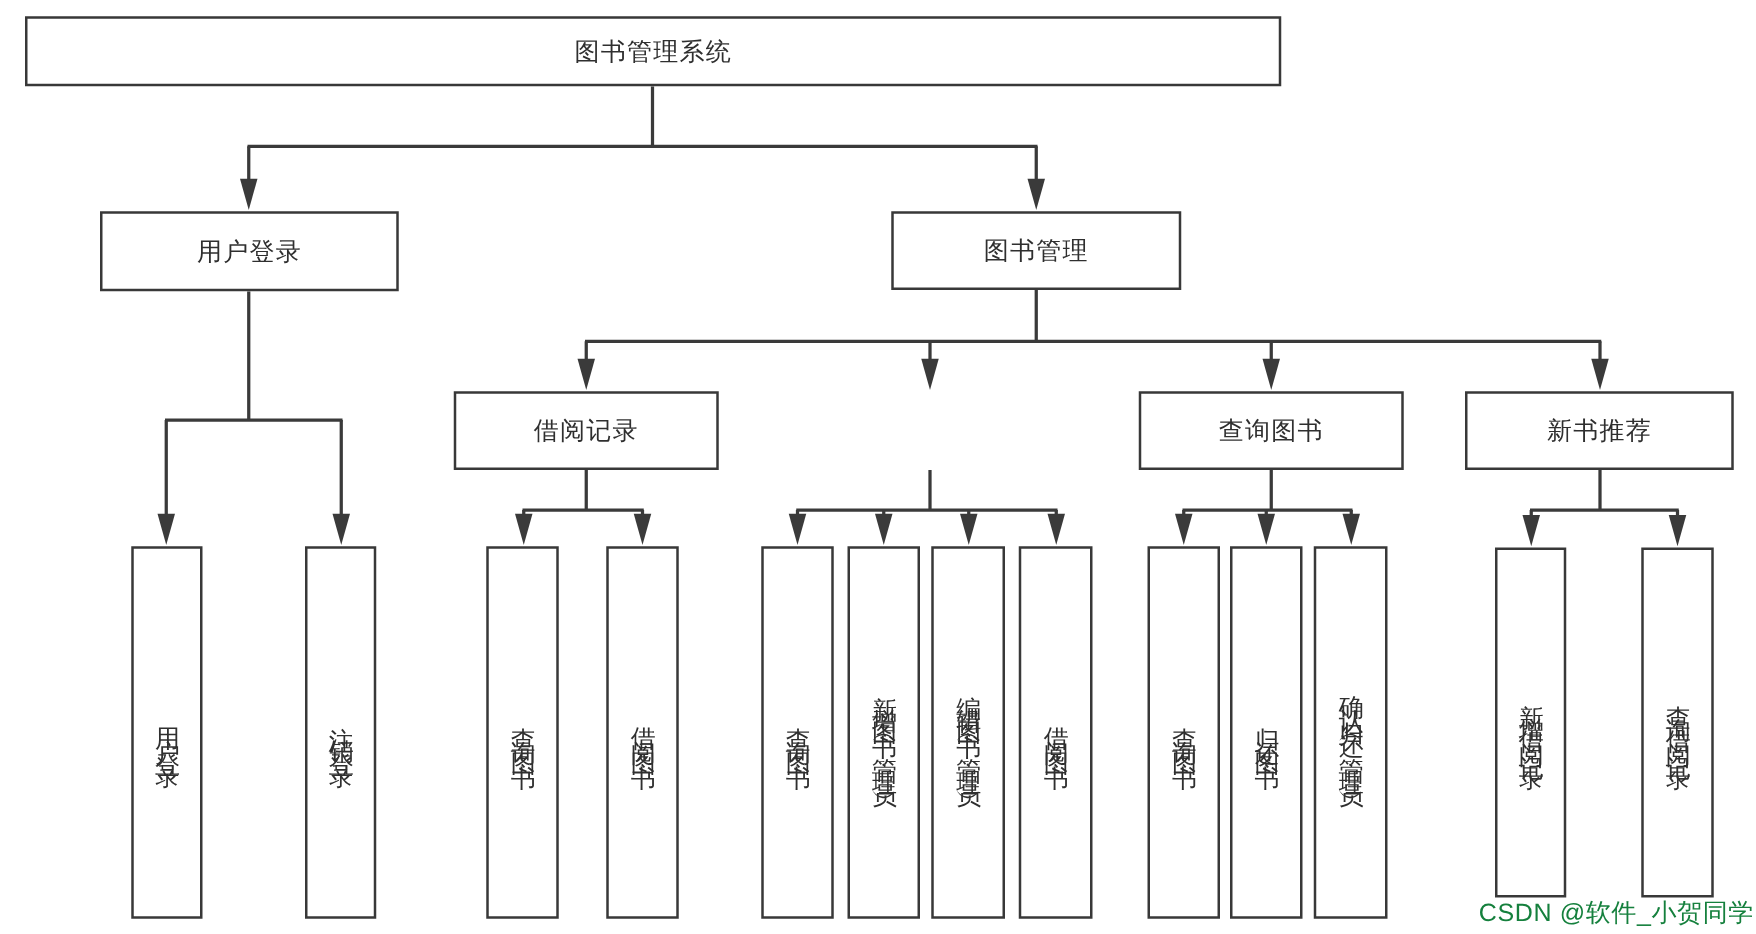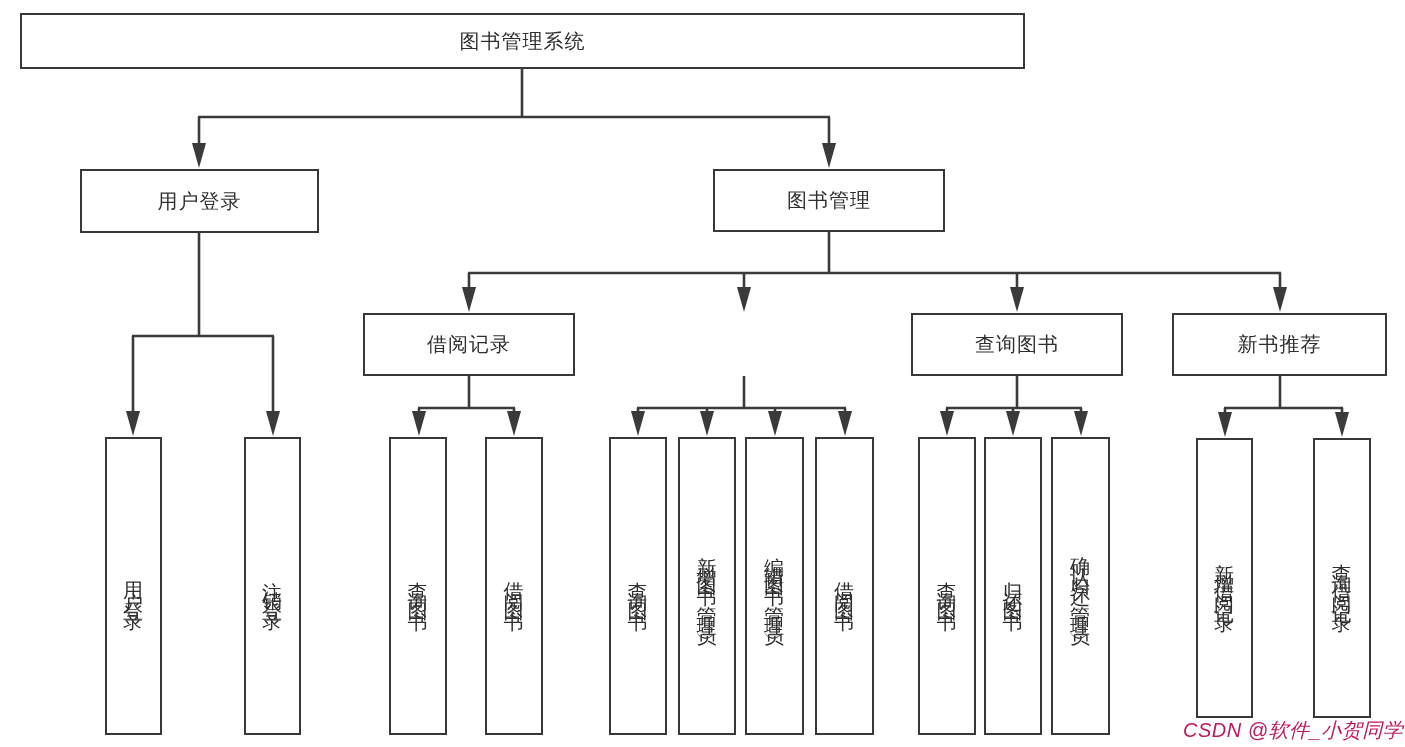--- a/index.html
+++ b/index.html
@@ -49,25 +49,24 @@
     font-size: 20px;
     letter-spacing: 10px;
     line-height: 1;
     white-space: nowrap;
   }
   .watermark {
     position: absolute;
     left: 1183px;
     top: 717px;
     font-size: 20px;
-    color: #be185d;
+    color: #15803d;
     letter-spacing: 0.5px;
     white-space: nowrap;
     z-index: 5;
-    font-style: italic;
   }
 </style>
 </head>
 <body>
 
 <div class="canvas">
 
   <svg class="wires" width="1405" height="747" viewBox="0 0 1405 747">
 
     <g>

